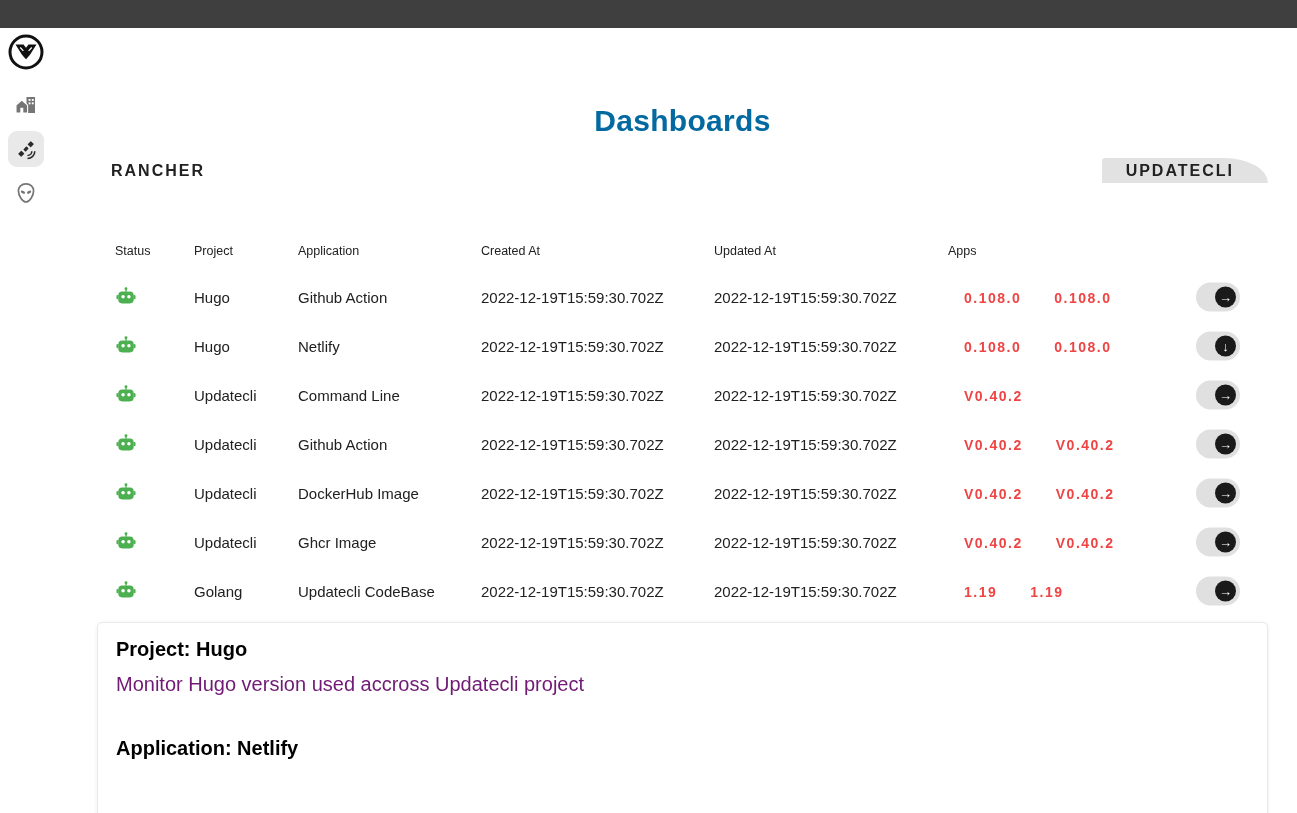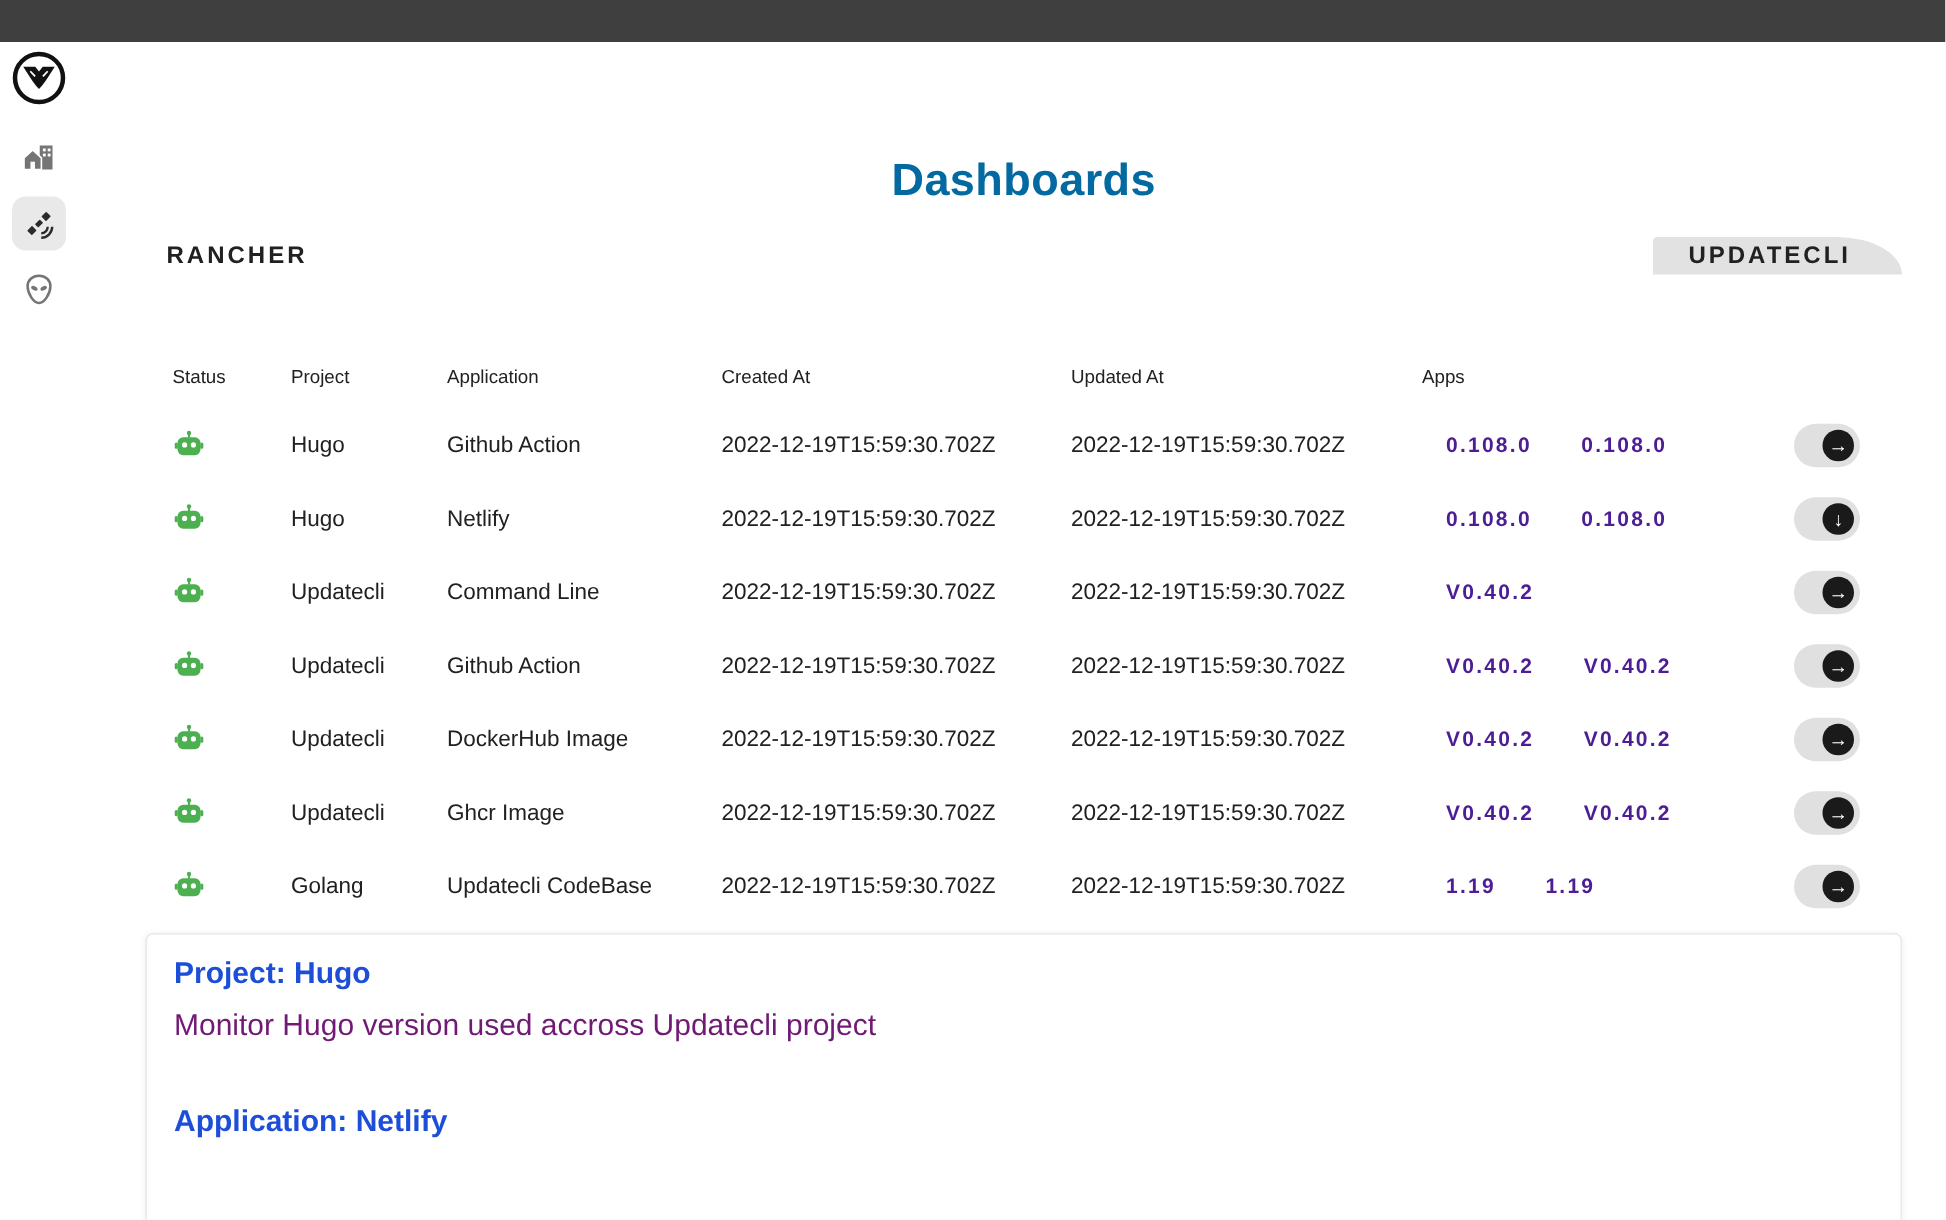--- a/index.html
+++ b/index.html
@@ -69,21 +69,21 @@
   .h-app,.c-app { left:201px; }
   .h-created,.c-created { left:384px; }
   .h-updated,.c-updated { left:617px; }
   .h-apps { left:851px; }
   .c-apps { left:860px; }
   .c-action { left:1099px; }
   .c-status svg { width:22px; height:22px; display:block; }
 
   .chip {
     display:inline-block; padding:0 7px; margin-right:19px;
-    font-size:14px; font-weight:700; letter-spacing:1.5px; color:#4c1d95;
+    font-size:14px; font-weight:700; letter-spacing:1.5px; color:#ef4444;
     text-transform:uppercase;
   }
   .chip:last-child { margin-right:0; }
 
   .pill-btn {
     width:44px; height:29px; border-radius:15px; background:#e0e0e0;
     border:none; display:flex; align-items:center; justify-content:flex-end;
     padding-right:4px; cursor:pointer;
   }
   .btn-circle {
@@ -93,21 +93,21 @@
   }
 
   
   .detail-card {
     position:absolute; left:97px; top:622px; width:1171px; height:220px;
     background:#fff; border:1px solid #e9e9e9; border-radius:5px;
     box-shadow:0 1px 4px rgba(0,0,0,0.07);
     padding:15px 18px;
   }
   .detail-heading {
-    font-size:20px; font-weight:700; color:#1d4ed8; margin-bottom:12px;
+    font-size:20px; font-weight:700; color:#000000; margin-bottom:12px;
   }
   .detail-desc {
     font-size:20px; color:#701a75; margin-bottom:41px;
   }
 </style>
 </head>
 <body>
 
 <div class="topbar"></div>
 

